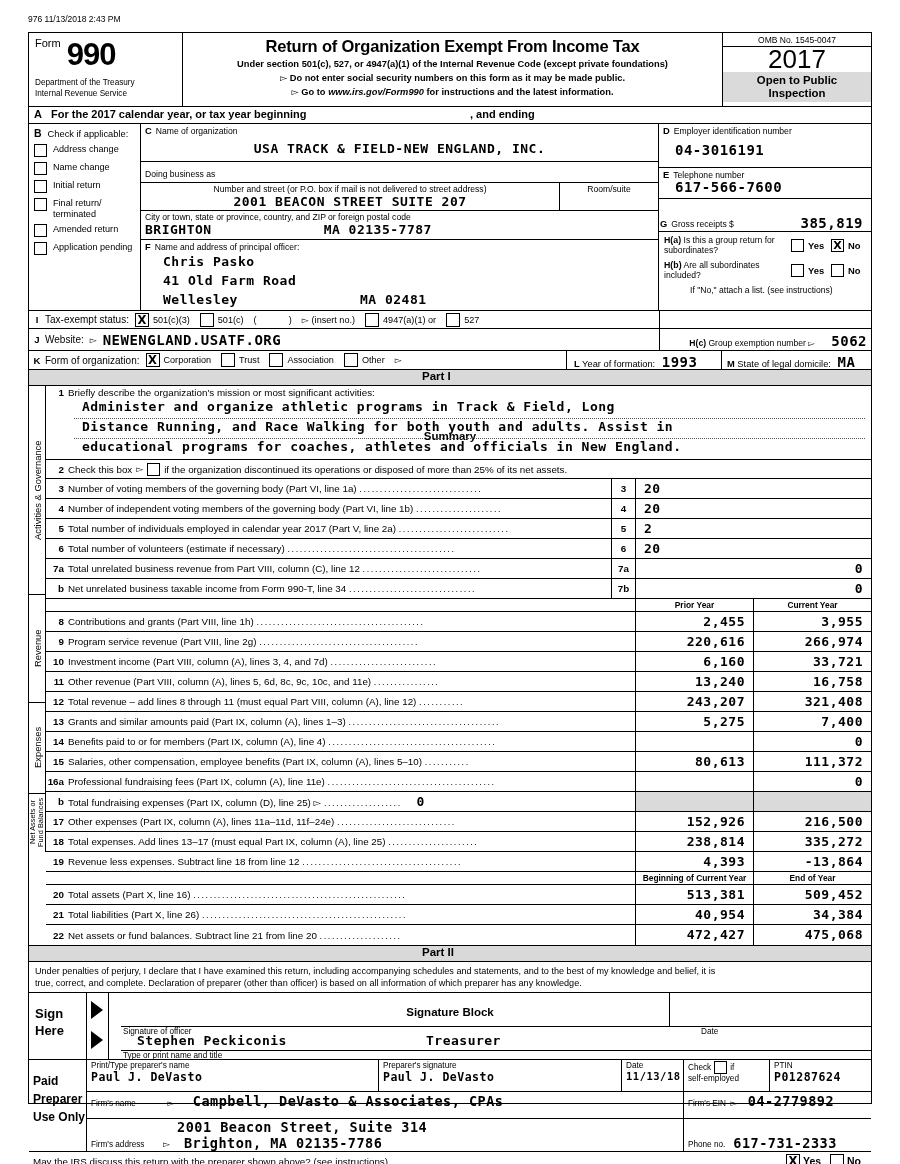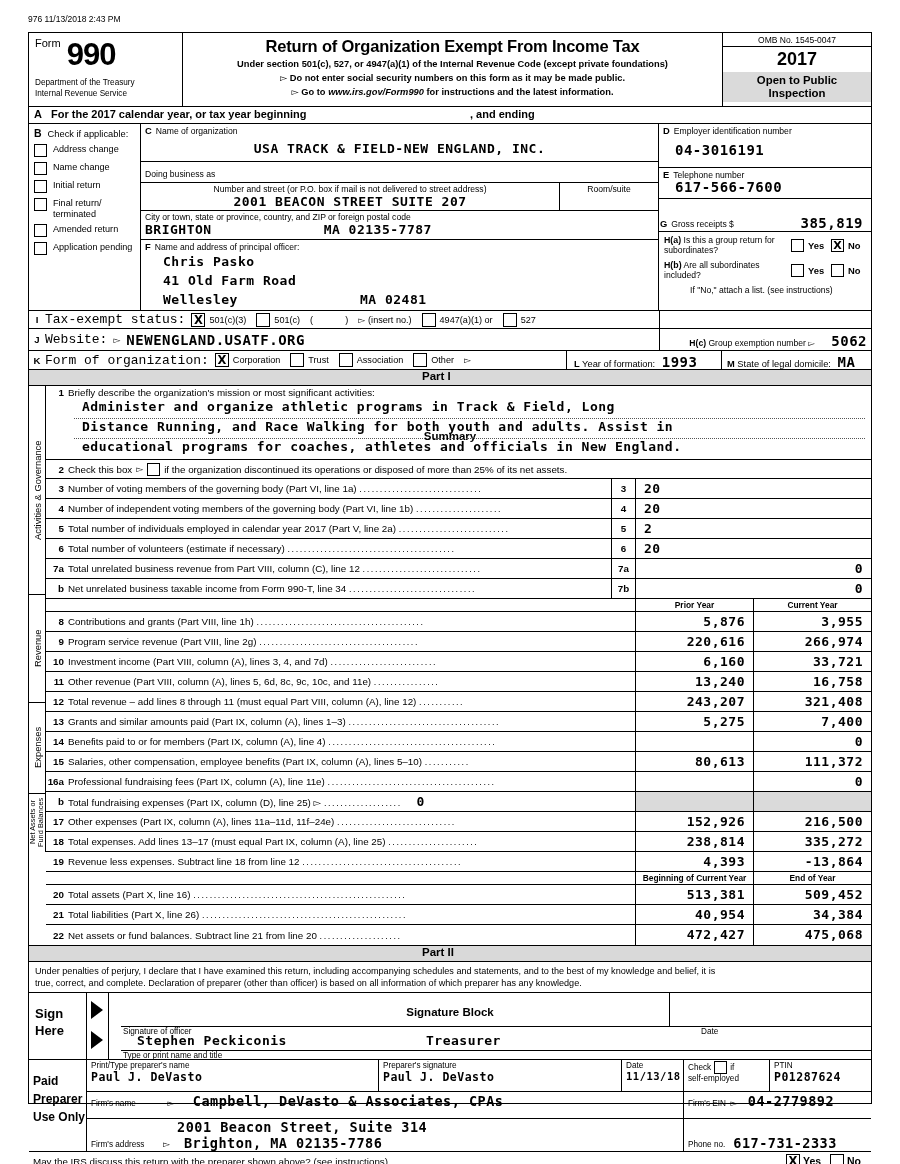--- a/index.html
+++ b/index.html
@@ -34,21 +34,21 @@
   .hdr-left .dept { font-size: 8.2px; line-height: 10.5px; margin-top: 5px; }
   .hdr-mid { flex: 1; border-right: 1.6px solid #000; text-align: center; padding-top: 4px; }
   .hdr-mid .t1 { font-size: 16.5px; font-weight: bold; letter-spacing: -.2px; }
   .hdr-mid .t2 { font-size: 9.3px; font-weight: bold; margin-top: 3px; }
   .hdr-mid .t3 { font-size: 9.3px; font-weight: bold; margin-top: 3px; }
   .hdr-mid .t4 { font-size: 9.3px; font-weight: bold; margin-top: 3px; }
   .hdr-mid i { font-style: italic; }
   .arrowu { font-family: "DejaVu Sans", sans-serif; font-weight: bold; }
   .hdr-right { width: 148px; text-align: center; }
   .hdr-right .omb { font-size: 8.5px; padding-top: 2px; border-bottom: 1px solid #000; padding-bottom: 1px; }
-  .hdr-right .yr { font-size: 18px; font-weight: bold; line-height: 25px; }
+  .hdr-right .yr { font-size: 26px; font-weight: normal; line-height: 25px; }
   .hdr-right .otp { background: #dadada; font-size: 11.4px; font-weight: bold; line-height: 12.5px; padding: 2px 0 3px; }
 
   
   .lineA { height: 17px; border-bottom: 1.6px solid #000; position: relative; font-size: 11px; font-weight: bold; }
   .lineA .lbl { position: absolute; left: 5px; top: 1px; }
   .lineA .txt { position: absolute; left: 22px; top: 1px; }
   .lineA .end { position: absolute; left: 441px; top: 1px; }
 
   
   .entity { display: flex; border-bottom: 1.6px solid #000; height: 187px; }
@@ -72,21 +72,21 @@
   .hblock { padding: 3px 4px 0 5px; font-size: 8.6px; }
   .hrow { display: flex; align-items: center; margin-bottom: 5px; }
   .hrow .q { flex: 1; }
   .hrow .q b { font-size: 8.8px; }
   .hsq { width: 13px; height: 13px; border: 1.2px solid #000; margin: 0 4px; text-align: center; font-size: 11px; font-weight: bold; line-height: 11px; font-family: "DejaVu Sans", sans-serif; }
   .hrow .yn { font-weight: bold; font-size: 9.4px; width: 19px; }
 
   
   .ijk { border-bottom: 1.2px solid #000; height: 18px; display: flex; align-items: center; position: relative; }
   .ijk .letter { width: 16px; text-align: center; font-size: 9.6px; font-weight: bold; }
-  .ijk .lab { font-size: 13px; margin-right: 6px; font-family: Liberation Mono, monospace; }
+  .ijk .lab { font-size: 10px; margin-right: 6px; }
   .sqx { width: 14px; height: 14px; border: 1.2px solid #000; text-align: center; font-size: 11.5px; font-weight: bold; line-height: 12px; font-family: "DejaVu Sans", sans-serif; margin-right: 4px; }
   .sqe { width: 14px; height: 14px; border: 1.2px solid #000; margin-right: 4px; }
   .opt { font-size: 9.1px; margin-right: 10px; }
 
   
   .partbar { background: #d9d9d9; border-top: 1.6px solid #000; border-bottom: 1.6px solid #000; height: 17px; display: flex; align-items: center; flex-direction: column; }
   .partbar .p { font-size: 11.5px; font-weight: bold; margin-left: 6px; width: 62px; }
   .partbar .n { font-size: 11.5px; font-weight: bold; margin-top: 48px; }
 
   
@@ -413,21 +413,21 @@
 
         <div class="hdrrow">
           <span class="sp"></span>
           <span class="h1">Prior Year</span>
           <span class="h2">Current Year</span>
         </div>
 
         <div class="srow">
           <span class="num">8</span>
           <span class="desc"><span>Contributions and grants (Part VIII, line 1h)</span> <span class="dots">.........................................</span></span>
-          <span class="v1 mono">5,876</span>
+          <span class="v1 mono">2,455</span>
           <span class="v2 mono">3,955</span>
         </div>
         <div class="srow">
           <span class="num">9</span>
           <span class="desc"><span>Program service revenue (Part VIII, line 2g)</span> <span class="dots">.......................................</span></span>
           <span class="v1 mono">220,616</span>
           <span class="v2 mono">266,974</span>
         </div>
         <div class="srow">
           <span class="num">10</span>

